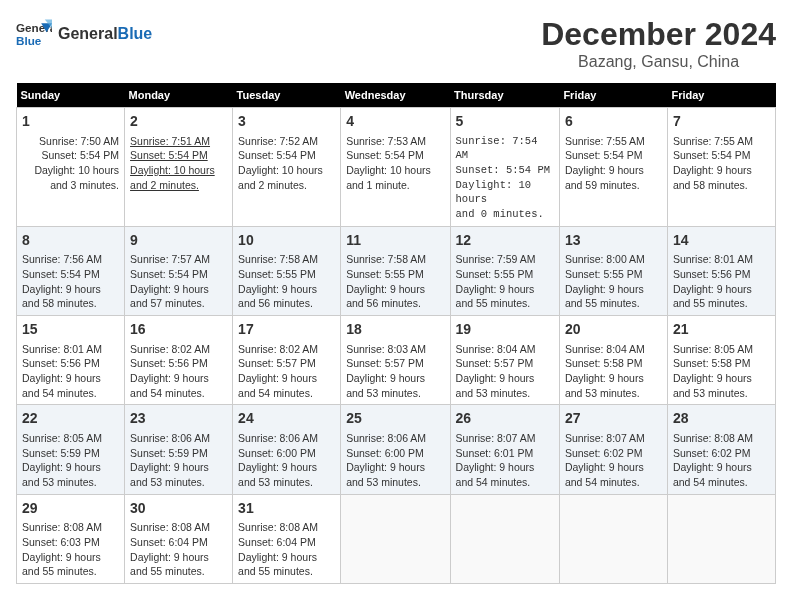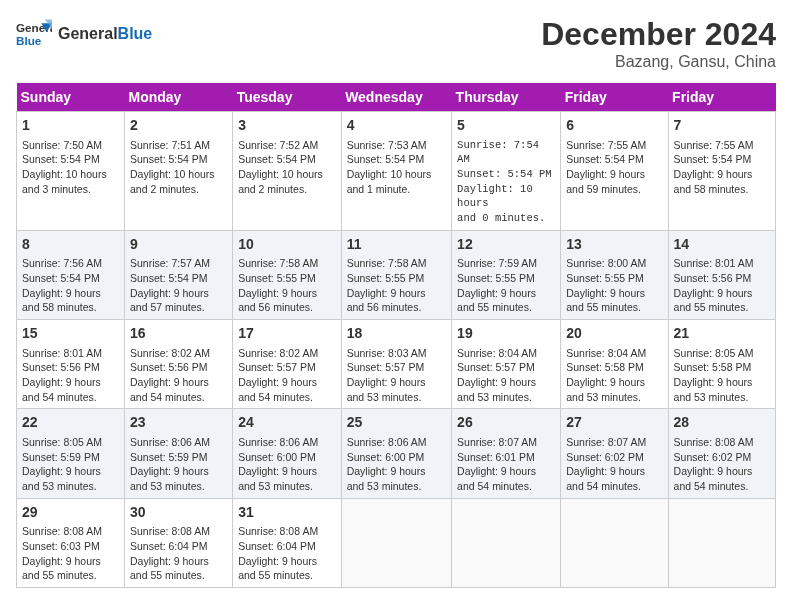--- a/index.html
+++ b/index.html
@@ -18,41 +18,41 @@
     }
     .logo {
       display: flex;
       align-items: center;
       gap: 6px;
     }
     .logo-icon {
       width: 36px;
       height: 36px;
     }
-    .title-block { text-align: right; }
+    .title-block { text-align: center; }
     .month-title {
       font-size: 32px;
       font-weight: bold;
       color: #333;
     }
     .location {
       font-size: 16px;
       color: #555;
     }
     .calendar {
       width: 100%;
       border-collapse: collapse;
       font-size: 11px;
     }
     .calendar th {
-      background: #a21caf;
+      background: #000000;
       color: #fff;
       padding: 6px 4px;
       text-align: left;
-      font-size: 14px;
+      font-size: 11px;
       font-weight: bold;
       margin-left: 20px;
     }
     .calendar td {
       border: 1px solid #ccc;
       vertical-align: top;
       padding: 4px 5px;
       width: 113px;
       min-height: 80px;
       color: #333;
@@ -108,28 +108,28 @@
         <th>Wednesday</th>
         <th>Thursday</th>
         <th>Friday</th>
         <th>Friday</th>
       </tr>
   </thead>
   <tbody id="calendar-body">
       <tr>
         <td>
           <span class="day-num">1</span>
-          <div class="cell-text" style="white-space: pre-line;">Sunrise: 7:50 AM
+          <div class="cell-text" style="white-space: pre-line; text-align: right;">Sunrise: 7:50 AM
 Sunset: 5:54 PM
 Daylight: 10 hours
 and 3 minutes.</div>
         </td>
         <td>
           <span class="day-num">2</span>
-          <div class="cell-text" style="white-space: pre-line;">Sunrise: 7:51 AM
+          <div class="cell-text" style="white-space: pre-line; text-decoration: underline;">Sunrise: 7:51 AM
 Sunset: 5:54 PM
 Daylight: 10 hours
 and 2 minutes.</div>
         </td>
         <td>
           <span class="day-num">3</span>
           <div class="cell-text" style="white-space: pre-line;">Sunrise: 7:52 AM
 Sunset: 5:54 PM
 Daylight: 10 hours
 and 2 minutes.</div>

